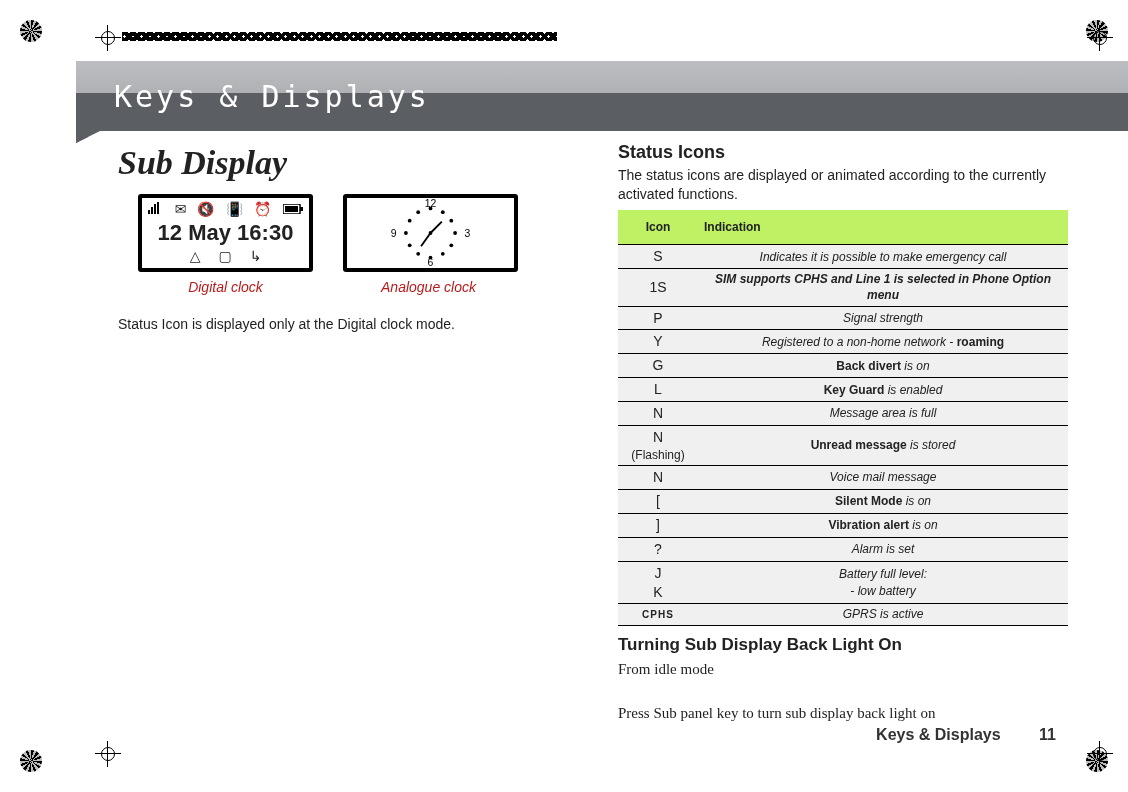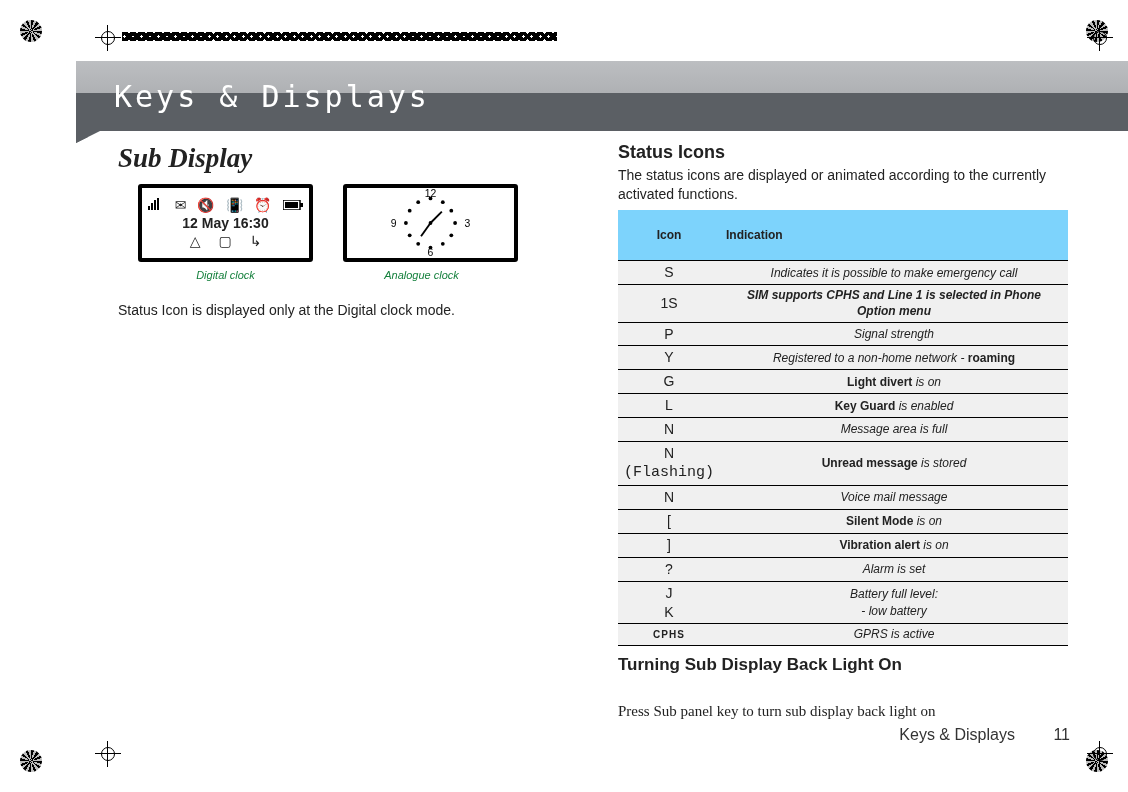--- a/index.html
+++ b/index.html
@@ -89,64 +89,65 @@
   .page {
     position:absolute;
     top: 140px;
     left: 118px;
     right: 60px;
     bottom: 60px;
     display:flex;
     gap: 50px;
   }
   .col { flex:1; font-size: 14px; line-height:1.35; color:#222; }
-  .col h2 { font-family: Georgia, serif; font-weight:700; font-size: 27px; margin-bottom:8px; font-style:italic; letter-spacing:0px;}
+  .col h2 { font-family: Georgia, serif; font-weight:700; font-size: 34px; margin-bottom:8px; font-style:italic; letter-spacing:0px;}
   .col p.intro { margin-bottom:12px; }
   .clocks { display:flex; gap:30px; margin:8px 0 6px 20px; }
   .clockbox {
     width: 175px; height: 78px;
     border:4px solid #000; border-radius:3px;
     position:relative; display:flex; flex-direction:column; align-items:center; justify-content:center;
     background:#fff;
   }
   .clockbox.digital .iconbar {
     display:flex; justify-content:space-around; width:100%; font-size:14px; height:18px;
   }
   .clockbox.digital .time {
-    font-family: Arial, sans-serif; font-size:14px; font-weight:700;
+    font-family: Arial, sans-serif; font-size:22px; font-weight:700;
   }
   .clockbox.digital .bottom { display:flex; gap:18px; font-size:14px; }
   .clockbox.analogue svg { width:100%; height:100%; }
-  .labels { display:flex; gap:21px; margin-left:20px; font-style:italic; font-size:11px; color:#15803d; }
+  .labels { display:flex; gap:28px; margin-left:20px; font-style:italic; font-size:14px; color:#b91c1c; }
   .labels span { width:175px; text-align:center; display:inline-block; }
 
   .col.right h3 { font-family: Arial, sans-serif; font-size:18px; font-weight:700; margin-bottom:2px; }
   table.status {
     width:100%; border-collapse:collapse; font-size:12px; font-style:italic;
     margin-top:6px;
   }
   table.status th {
-    background:#7dd3fc; font-weight:700; font-style:normal;
-    padding:17px 6px; border-bottom:1px solid #000; text-align:left;margin-left:14px;
+    background:#bef264; font-weight:700; font-style:normal;
+    padding:9px 6px; border-bottom:1px solid #000; text-align:left;margin-left:14px;
   }
   table.status th:first-child { text-align:center; width:80px;}
   table.status td {
     background:#f0f0f0; padding:2px 6px; border-bottom:1px solid #000;text-align:center;
   }
   table.status td:first-child {
     text-align:center; font-style:normal; font-family:Arial; font-size:14px;
   }
   .bold { font-weight:700; font-style:normal; }
-  .sm { font-size:15px; display:block; font-style:normal;font-family:Liberation Mono, monospace;}
+  .sm { font-size:12px; display:block; font-style:normal;}
   .footer {
     position:absolute;
     bottom: 48px;
-    right: 58px;
+    right: 72px;
     font-size: 16px;
     color:#333;
+    font-weight:bold;
   }
   .footer .pn { margin-left:34px; }
 </style>
 </head>
 <body>
 
 <div class="regmark tl"></div>
 <div class="regmark tr"></div>
 <div class="regmark bl"></div>
 <div class="regmark br"></div>
@@ -260,21 +261,21 @@
           <tr>
             <td style="white-space: pre-line;">P</td>
             <td style="white-space: pre-line;">Signal strength</td>
           </tr>
           <tr>
             <td style="white-space: pre-line;">Y</td>
             <td>Registered to a non-home network - <span class="bold">roaming</span></td>
           </tr>
           <tr>
             <td style="white-space: pre-line;">G</td>
-            <td><span class="bold">Light divert</span> is on</td>
+            <td><span class="bold">Back divert</span> is on</td>
           </tr>
           <tr>
             <td style="white-space: pre-line;">L</td>
             <td><span class="bold">Key Guard</span> is enabled</td>
           </tr>
           <tr>
             <td style="white-space: pre-line;">N</td>
             <td style="white-space: pre-line;">Message area is full</td>
           </tr>
           <tr>
@@ -306,20 +307,21 @@
             <td style="white-space: pre-line;">Battery full level:
 - low battery</td>
           </tr>
           <tr>
             <td style="font-size: 10px; font-weight: 700; letter-spacing: 1px; white-space: pre-line;">CPHS</td>
             <td style="white-space: pre-line;">GPRS is active</td>
           </tr>
         </tbody>
     </table>
     <h3 style="margin-top:8px; font-size:17px;">Turning Sub Display Back Light On</h3>
+    <p style="font-family:Georgia,serif; font-size:15px;">From idle mode</p>
     <p style="font-family:Georgia,serif; font-size:15px;margin-top:24px;">Press Sub panel key to turn sub display back light on</p>
   </div>
 </div>
 
 <div class="footer">
   <span>Keys &amp; Displays</span>
   <span class="pn">11</span>
 </div>
 
 </body></html>

